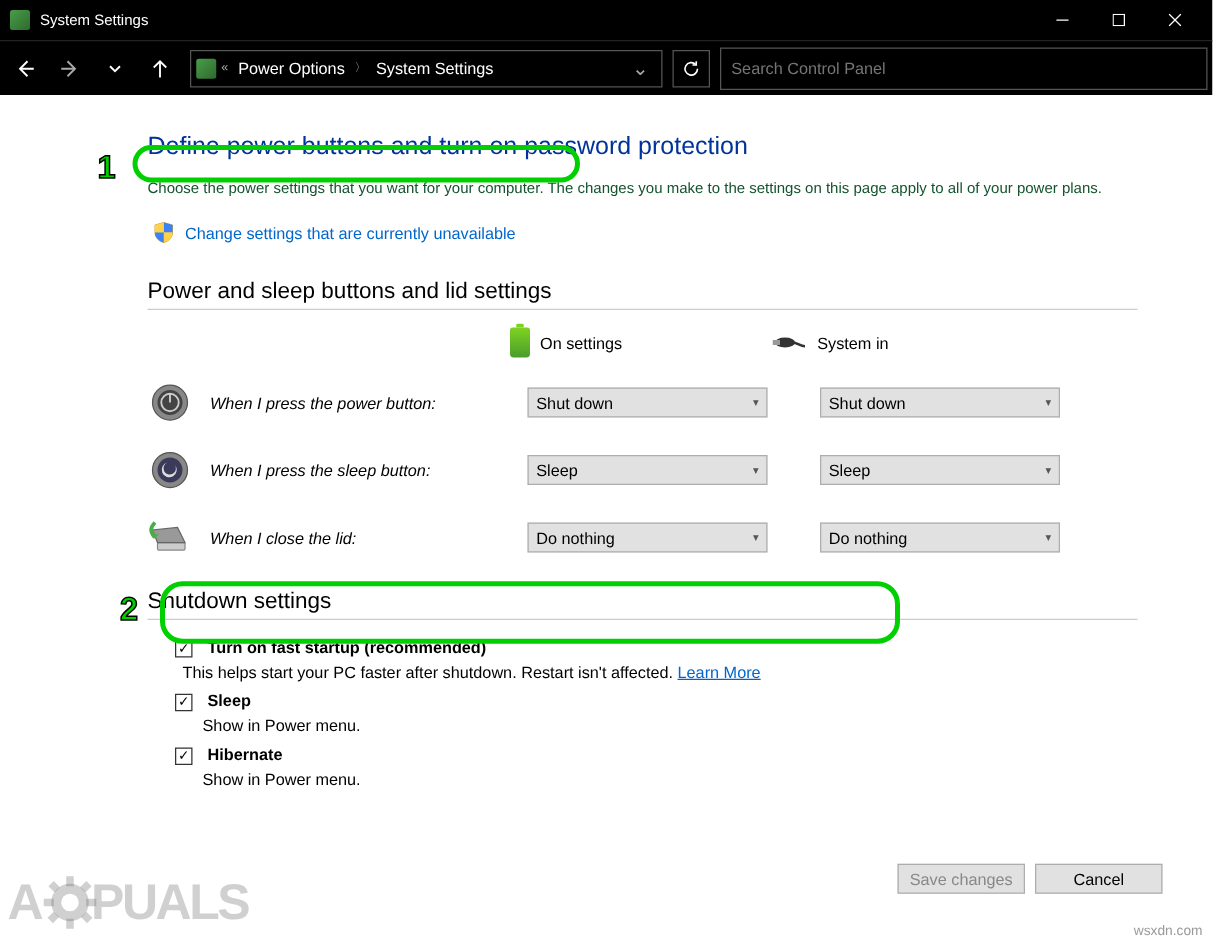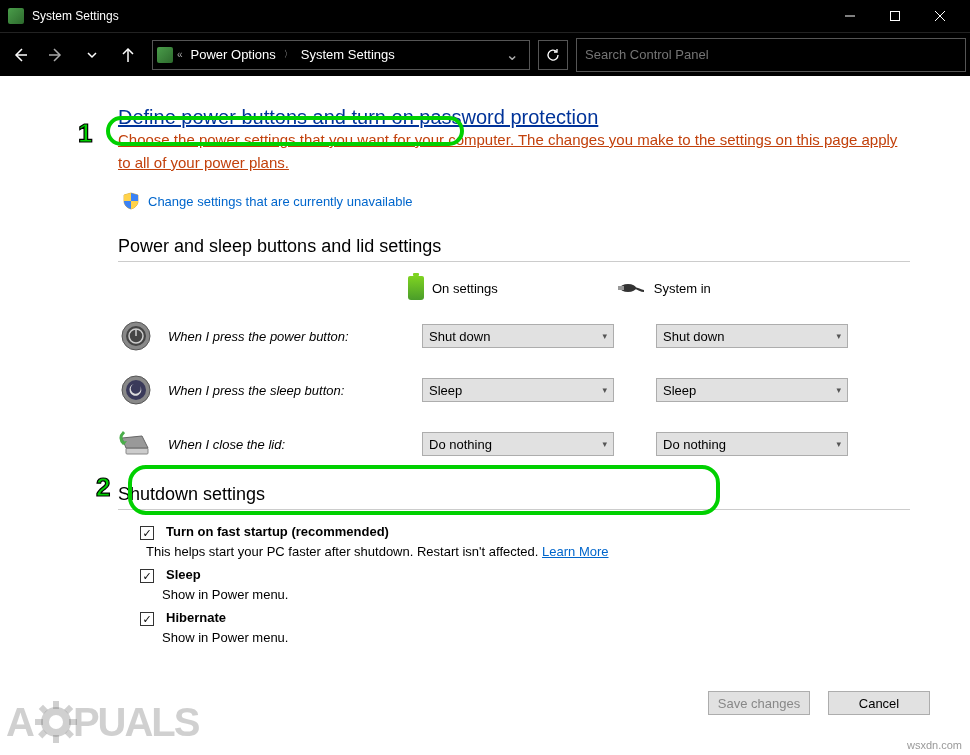--- a/index.html
+++ b/index.html
@@ -22,22 +22,22 @@
 .bc-icon { width: 16px; height: 16px; background: linear-gradient(135deg,#4a9d4a,#2d6a2d); border-radius: 2px; }
 .bc-sep { color: #aaa; font-size: 10px; }
 .bc-item { color: #fff; font-size: 13px; padding: 0 4px; }
 .bc-chev { color: #aaa; font-size: 9px; }
 .bc-drop { margin-left: auto; color: #aaa; padding: 0 6px; }
 .refresh-btn { width: 30px; height: 30px; border: 1px solid #555; display: flex; align-items: center; justify-content: center; }
 .searchbox { width: 390px; height: 30px; border: 1px solid #555; background: #000; color: #888; font-size: 13px; padding: 16px 8px; outline: none; margin-left: 4px; }
 
 
 .content { padding: 30px 60px 0 118px; position: relative; }
-.page-title { color: #003399; font-size: 20px; font-weight: 400; margin-bottom: 0; text-decoration: underline; }
-.page-desc { color: #c2410c; font-size: 15px; line-height: 1.5; margin-bottom: 14px; max-width: 780px; text-decoration: underline; }
+.page-title { color: #003399; font-size: 20px; font-weight: 400; margin-bottom: 12px; }
+.page-desc { color: #14532d; font-size: 12px; line-height: 1.5; margin-bottom: 14px; max-width: 780px; }
 
 .change-link-wrap { display: inline-flex; align-items: center; gap: 8px; padding: 4px 10px 4px 4px; }
 .shield { width: 18px; height: 18px; }
 .change-link { color: #0066cc; font-size: 13px; }
 
 .hl { border: 4px solid #00d000; border-radius: 18px; position: absolute; pointer-events: none; z-index: 5; }
 .hl1 { left: 106px; top: 116px; width: 358px; height: 30px; padding: 0; }
 .hl2 { left: 128px; top: 465px; width: 592px; height: 50px; }
 
 .badge { position: absolute; font-weight: 900; font-size: 26px; color: #00d000; -webkit-text-stroke: 1.2px #000; z-index: 6; font-family: Arial Black, Arial, sans-serif; }
@@ -62,21 +62,21 @@
 
 .shutdown-section { margin-top: 22px; }
 .check-row { display: flex; align-items: flex-start; gap: 12px; margin-left: 22px; margin-bottom: 4px; }
 .cbox { width: 14px; height: 14px; border: 1px solid #333; display: flex; align-items: center; justify-content: center; margin-top: 2px; flex-shrink: 0; }
 .cbox.checked::after { content:"✓"; font-size: 11px; line-height: 1; }
 .check-body { font-size: 13px; }
 .check-title { font-weight: 700; }
 .check-desc { margin-top: 2px; margin-left: 22px; font-size: 13px; margin-bottom: 8px; }
 .learn { color: #0066cc; text-decoration: underline; }
 
-.bottom-buttons { position: absolute; right: 40px; bottom: 40px; display: flex; gap: 18px; }
+.bottom-buttons { position: absolute; right: 40px; bottom: 40px; display: flex; gap: 8px; }
 .btn { width: 102px; height: 24px; background: #e1e1e1; border: 1px solid #adadad; font-size: 13px; display: flex; align-items: center; justify-content: center; }
 .btn.disabled { color: #888; }
 
 .watermark { position: absolute; left: 6px; bottom: 10px; font-family: Arial Black, Arial, sans-serif; font-size: 40px; font-weight: 900; letter-spacing: -2px; color: rgba(100,100,100,0.3); display:flex; align-items:center; }
 .wm-gear { width: 46px; height:46px; position:relative; margin-right:-6px; }
 .attribution { position:absolute; right:8px; bottom:4px; font-size:11px; color:#999; }
 </style>
 </head>
 <body>
 

